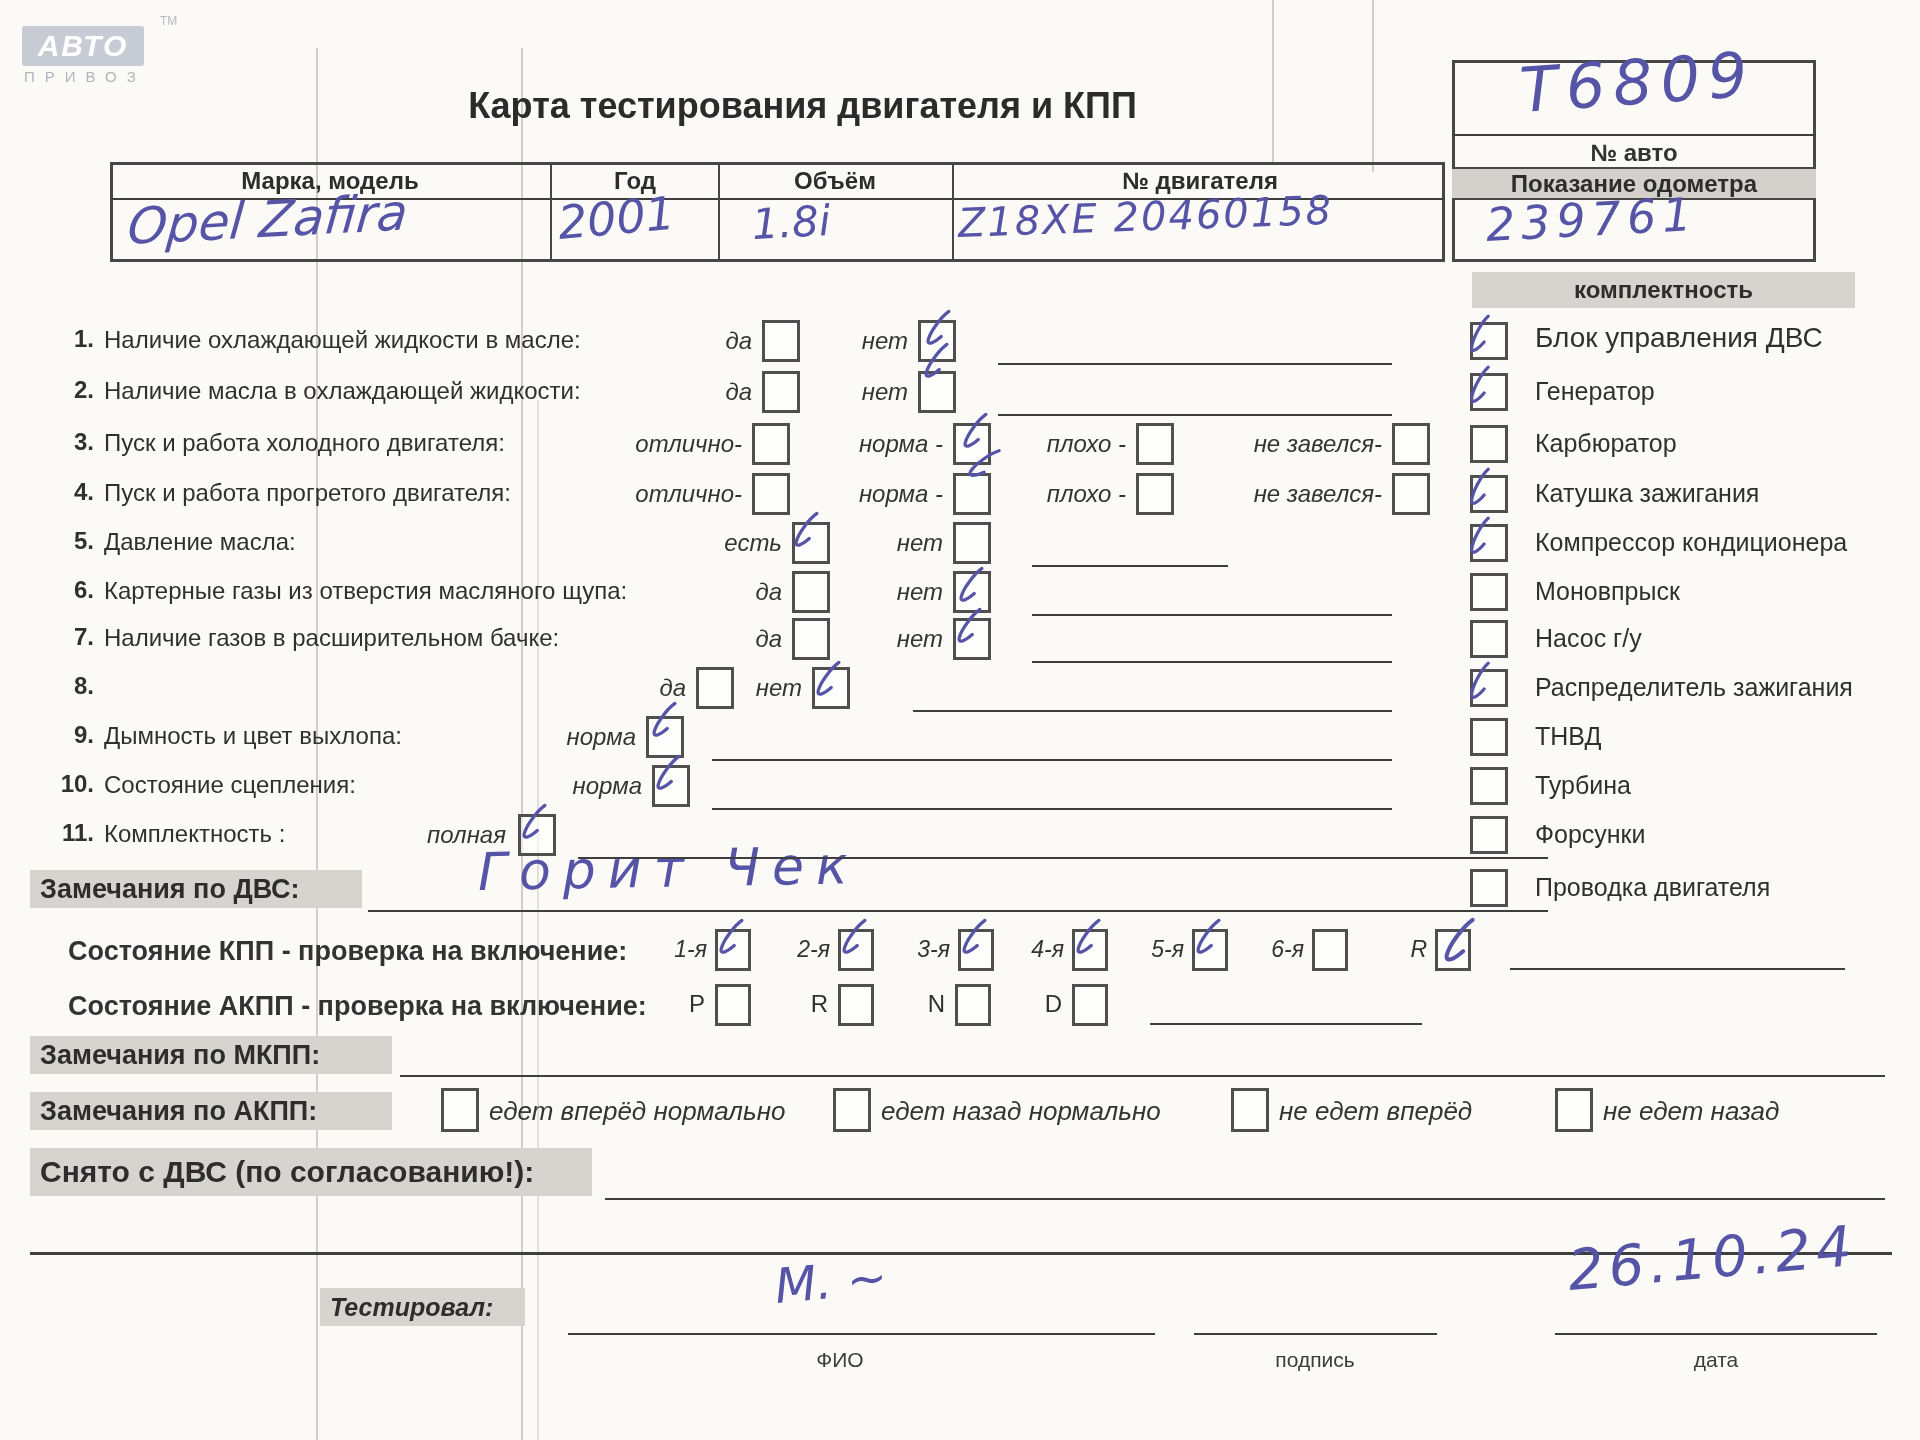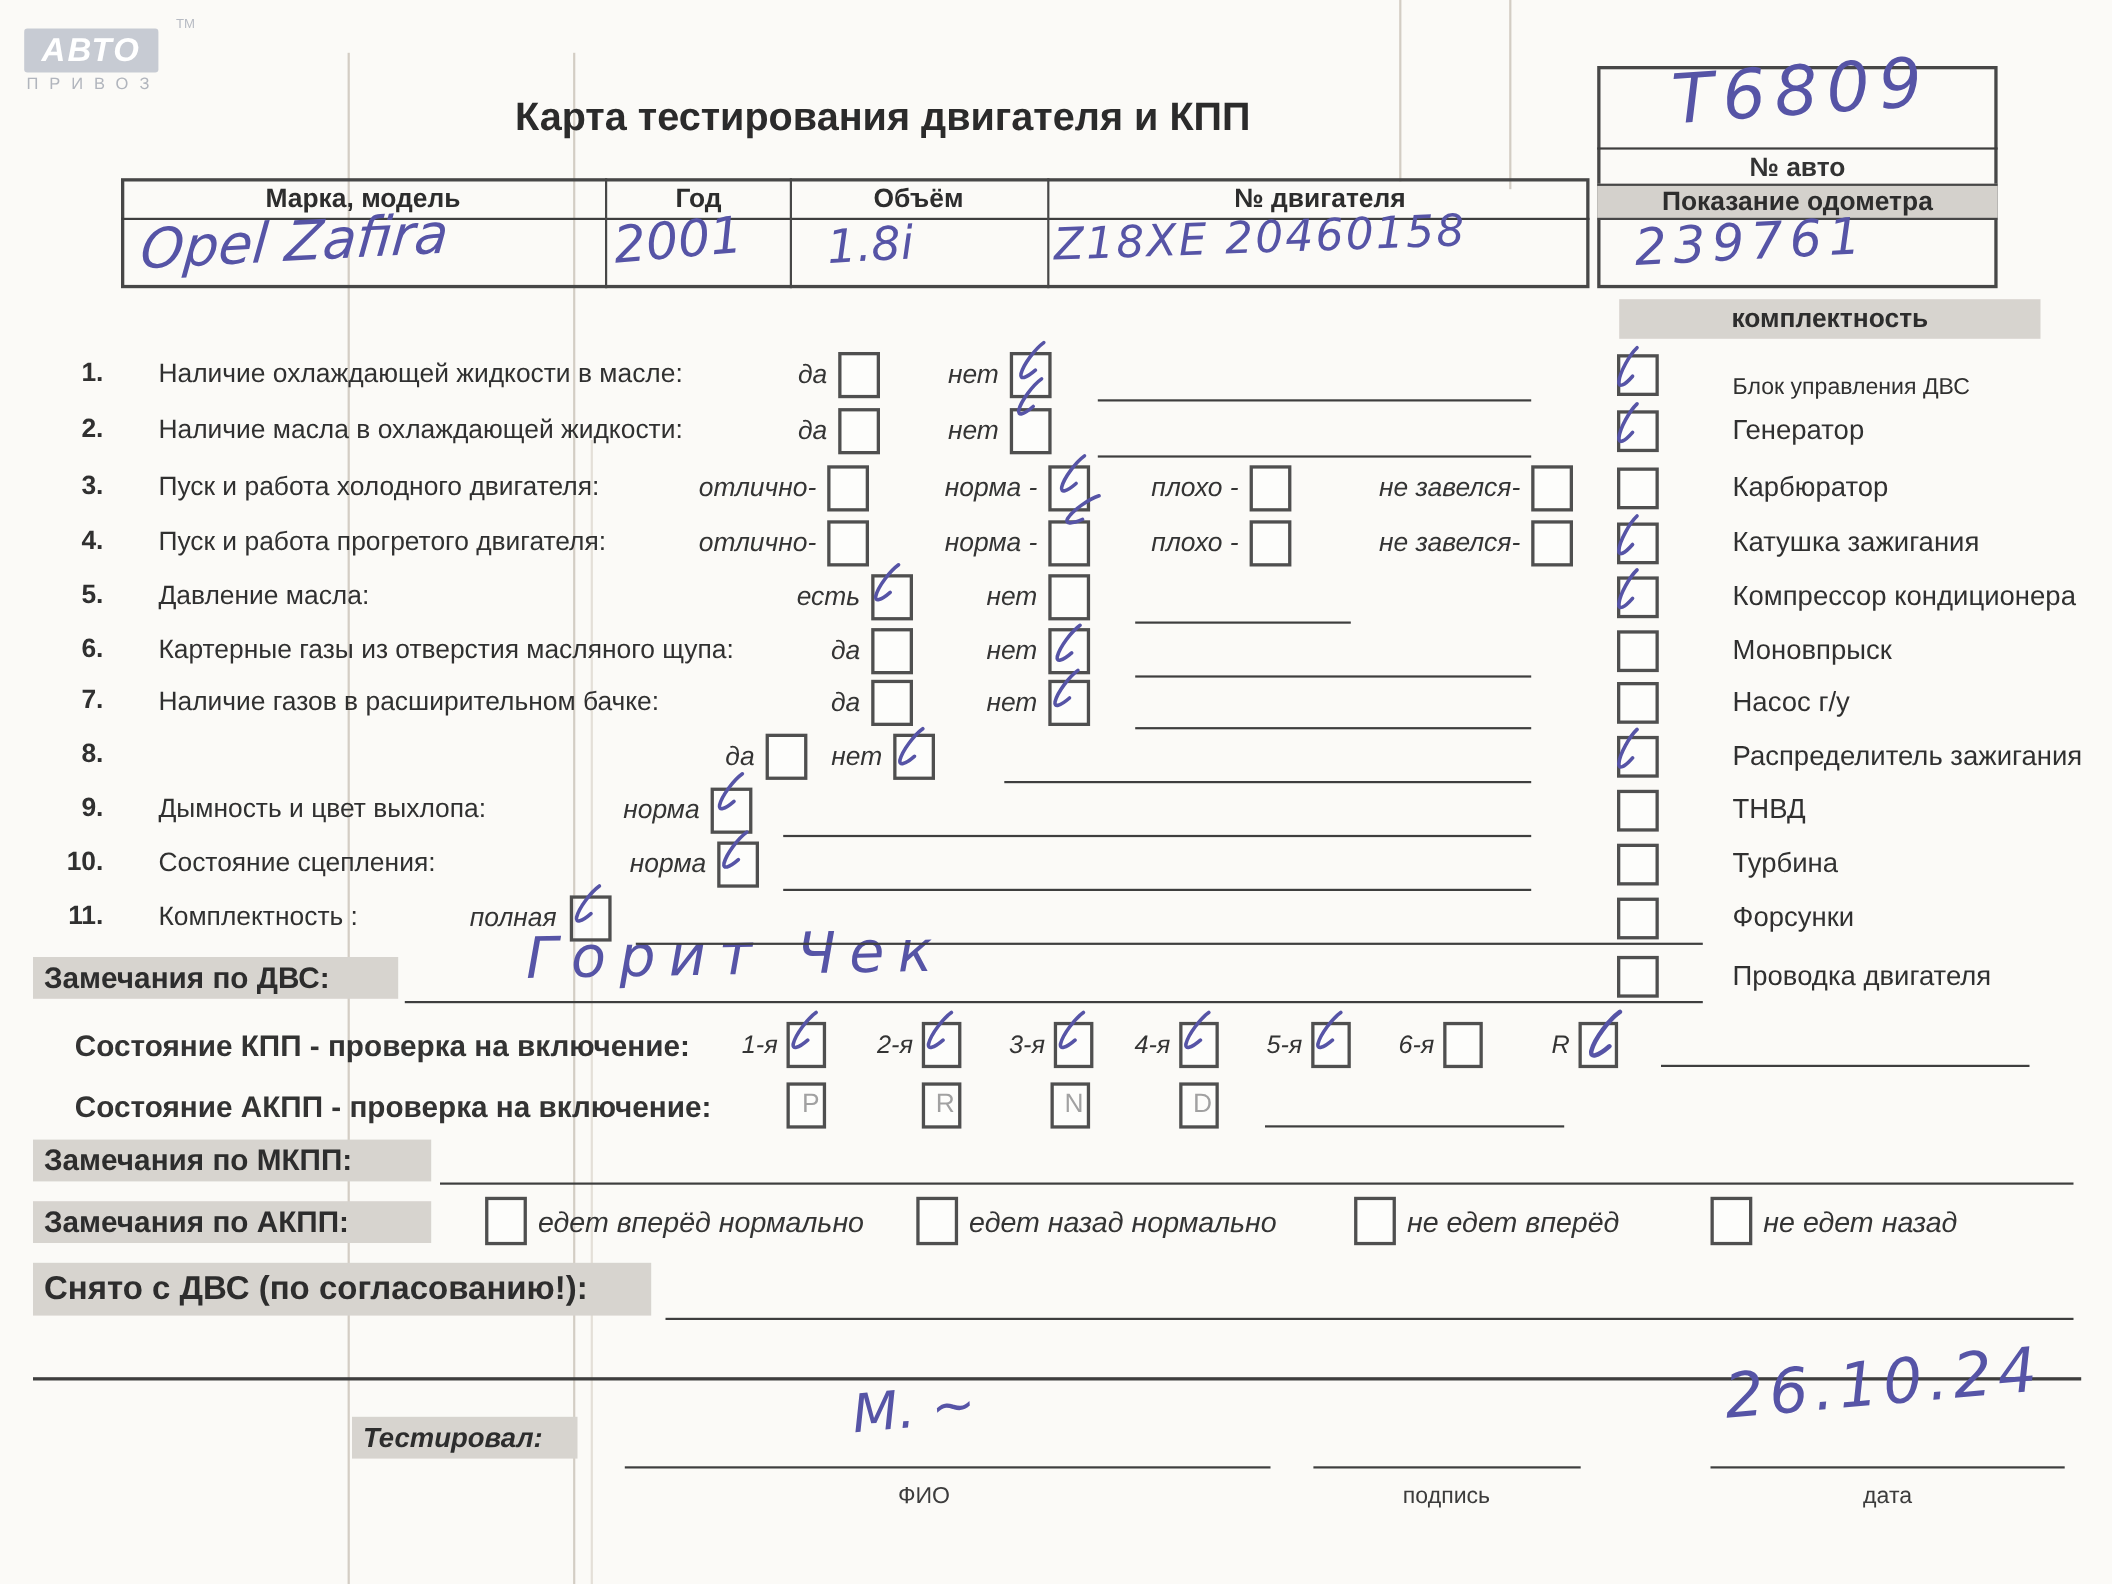--- a/index.html
+++ b/index.html
@@ -10,21 +10,21 @@
   .i{font-style:italic;}
   .hw{position:absolute;font-family:"DejaVu Sans",sans-serif;font-style:italic;
       color:#5654a6;white-space:nowrap;transform-origin:left center;}
   .cb{position:absolute;border:3px solid #4f4f4f;box-sizing:border-box;background:rgba(255,255,255,.55);}
   .line{position:absolute;height:2px;background:#3e3e3e;}
   .vline{position:absolute;width:2px;background:rgba(148,132,112,.38);}
   .glabel{position:absolute;background:#d7d4cf;font-weight:bold;color:#2d2d2d;
           display:flex;align-items:center;padding-left:10px;box-sizing:border-box;white-space:nowrap;}
   .optl{position:absolute;font-style:italic;font-size:24px;color:#343434;
         text-align:right;white-space:nowrap;}
-  .itm{position:absolute;font-size:24px;color:#303030;white-space:nowrap;margin-left:40px;}
+  .itm{position:absolute;font-size:24px;color:#303030;white-space:nowrap;}
   .num{position:absolute;font-size:24px;font-weight:bold;color:#303030;text-align:right;}
   .hdr{position:absolute;font-size:24px;font-weight:bold;color:#2d2d2d;text-align:center;}
   .tb{position:absolute;border:3px solid #474747;box-sizing:border-box;}
   .ckm{position:absolute;pointer-events:none;}
   .small-label{position:absolute;font-size:21px;color:#3c3c3c;text-align:center;}
 </style>
 </head>
 <body>
 
 <div id="page">
@@ -216,21 +216,21 @@
     <div class="line" style="left: 712px; top: 808px; width: 680px;"></div>
     <div class="num" style="left: 52px; top: 819px; width: 42px;">11.</div>
     <div class="itm" style="left: 104px; top: 820px;">Комплектность :</div>
     <div class="optl" style="left: 356px; top: 821px; width: 150px;">полная</div>
     <div class="cb" style="left: 518px; top: 814px; width: 38px; height: 42px;"></div>
     <svg viewBox="0 0 44 44" class="ckm" style="left: 510px; top: 800px; width: 48px; height: 48px; transform: rotate(0deg);">
       <path d="M32 5 C 25 10, 15 23, 13 31 C 12 36, 17 35, 25 28" fill="none" stroke="#5654a6" stroke-width="3" stroke-linecap="round"></path>
     </svg>
     <div class="line" style="left: 578px; top: 857px; width: 970px;"></div>
     <div class="cb" style="left: 1470px; top: 322px; width: 38px; height: 38px;"></div>
-    <div class="itm" style="left: 1535px; top: 340px; font-size: 21px;">Блок управления ДВС</div>
+    <div class="itm" style="left: 1535px; top: 322px; font-size: 28px;">Блок управления ДВС</div>
     <svg viewBox="0 0 44 44" class="ckm" style="left: 1456px; top: 312px; width: 48px; height: 48px; transform: rotate(-8deg);">
       <path d="M32 5 C 25 10, 15 23, 13 31 C 12 36, 17 35, 25 28" fill="none" stroke="#5654a6" stroke-width="3" stroke-linecap="round"></path>
     </svg>
     <div class="cb" style="left: 1470px; top: 373px; width: 38px; height: 38px;"></div>
     <div class="itm" style="left: 1535px; top: 377px; font-size: 25px;">Генератор</div>
     <svg viewBox="0 0 44 44" class="ckm" style="left: 1456px; top: 363px; width: 48px; height: 48px; transform: rotate(-8deg);">
       <path d="M32 5 C 25 10, 15 23, 13 31 C 12 36, 17 35, 25 28" fill="none" stroke="#5654a6" stroke-width="3" stroke-linecap="round"></path>
     </svg>
     <div class="cb" style="left: 1470px; top: 425px; width: 38px; height: 38px;"></div>
     <div class="itm" style="left: 1535px; top: 429px; font-size: 25px;">Карбюратор</div>

